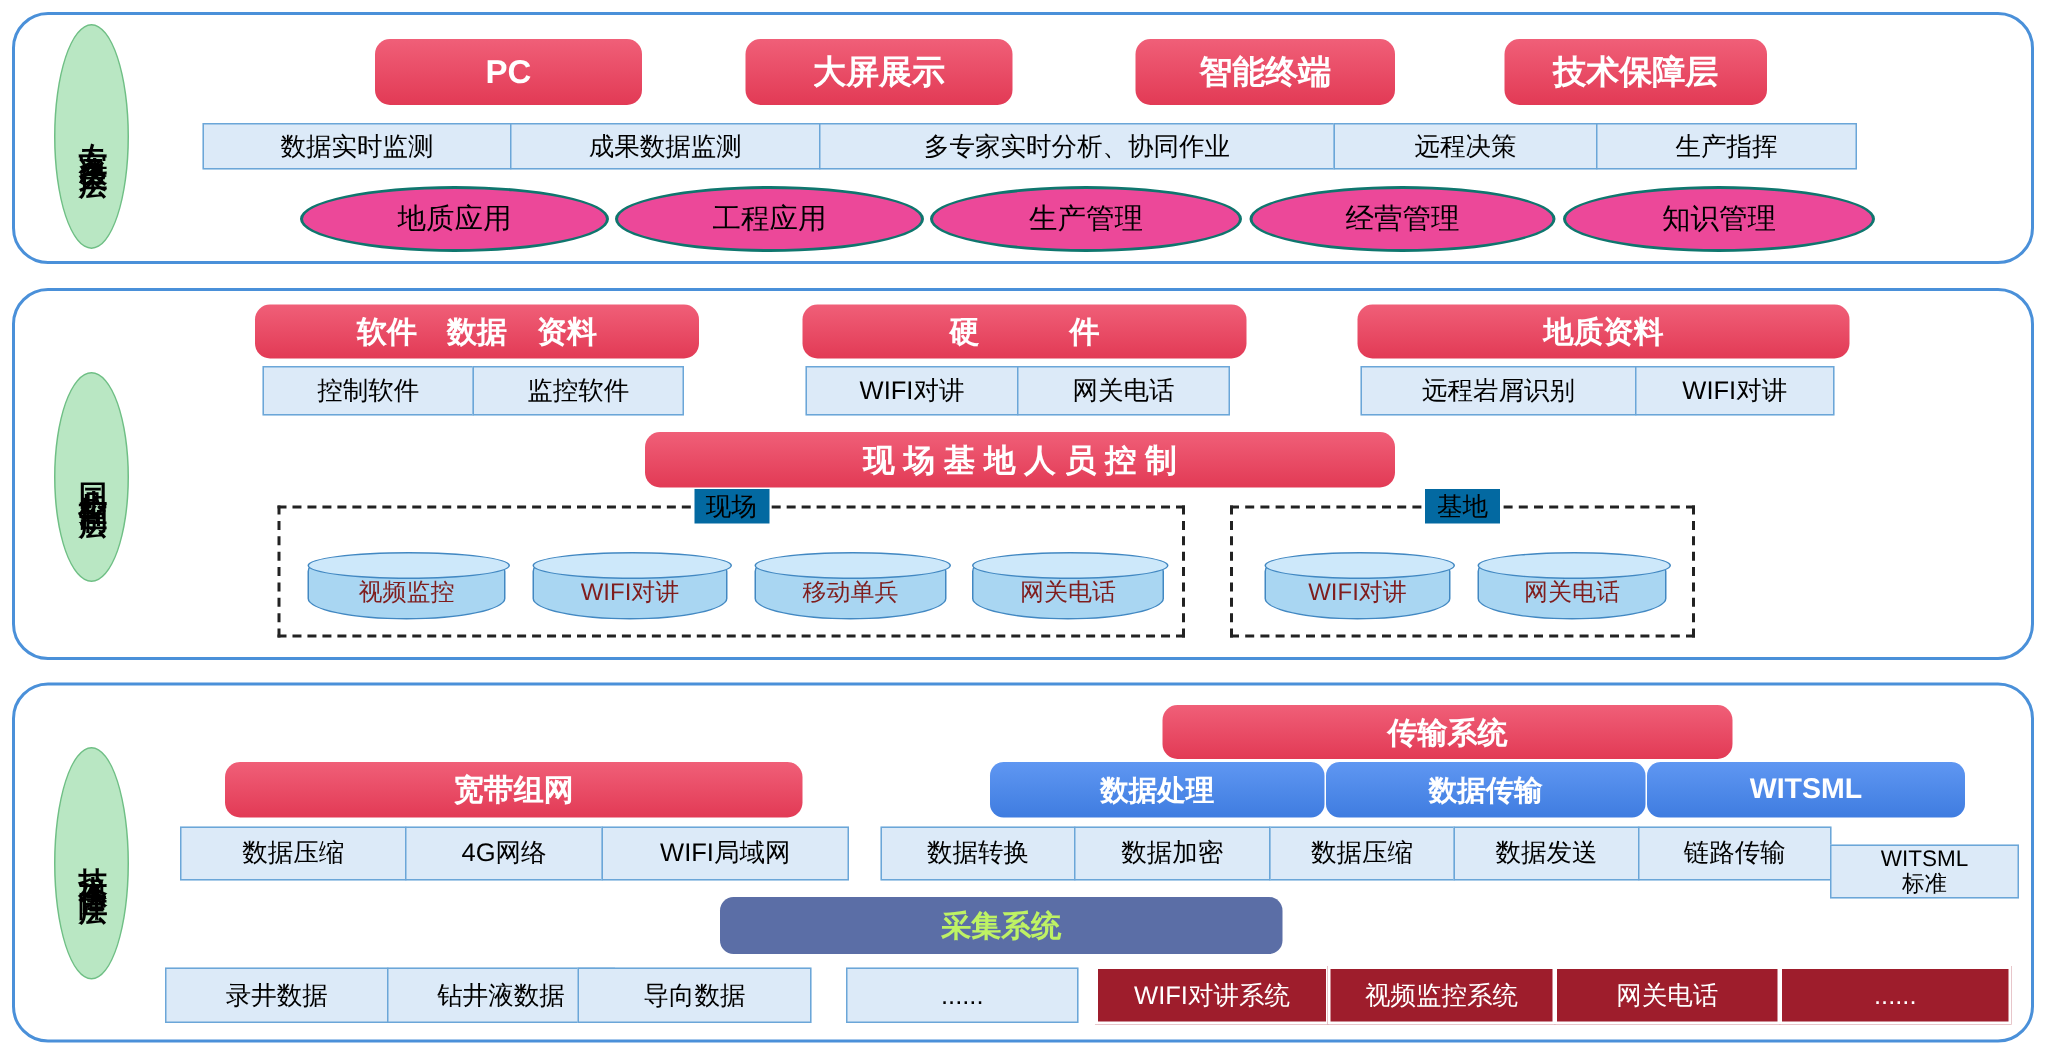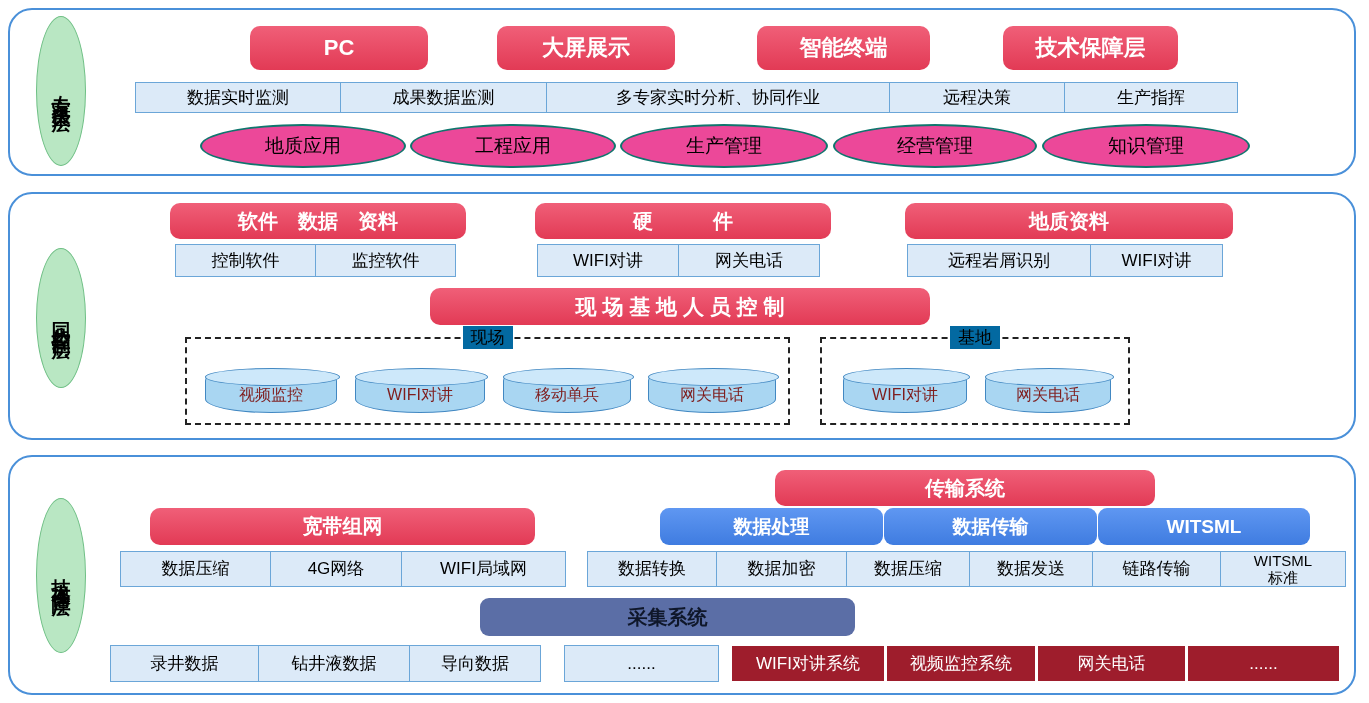--- a/index.html
+++ b/index.html
@@ -19,21 +19,21 @@
   .red.big { font-size: 22px; }
 
   .light { background: #dceaf8; border: 1.5px solid #6ba6d8; font-size: 17px; color: #000; line-height: 1.15; }
   .light.small { font-size: 15px; }
 
   .oval { background: #ec4899; border: 2px solid #0f766e; border-radius: 50%; font-size: 19px; color: #000; }
 
   .blue { background: linear-gradient(180deg, #5f97f2 0%, #3f7ce0 100%);
           color: #fff; font-weight: bold; font-size: 19px; border-radius: 9px; }
 
-  .slate { background: #5b6ea6; color: #0f172a; font-weight: bold; font-size: 20px; border-radius: 9px; }
+  .slate { background: #5b6ea6; color: #bef264; font-weight: bold; font-size: 20px; border-radius: 9px; }
 
   .dark { background: #9e1d2c; color: #fff; font-size: 17px; border: 2px solid #fff; line-height: 1.15; }
 
   .zone { position: absolute; border: 2px dashed #222; }
   .zone-label { position: absolute; top: -13px; left: 50%; transform: translateX(-50%);
                 background: #0369a1; padding: 0 8px; font-size: 17px; color: #000; white-space: nowrap; }
 
   .cyl { position: absolute; background: #a9d6f2; border: 1.5px solid #4288c2;
          border-radius: 6px 6px 50% 50% / 6px 6px 14px 14px;
          display: flex; align-items: center; justify-content: center; }
@@ -121,27 +121,27 @@
 
   <div class="abs light" style="left:120px;top:551px;width:151px;height:36px">数据压缩</div>
   <div class="abs light" style="left:270px;top:551px;width:132px;height:36px">4G网络</div>
   <div class="abs light" style="left:401px;top:551px;width:165px;height:36px">WIFI局域网</div>
 
   <div class="abs light" style="left:587px;top:551px;width:130px;height:36px">数据转换</div>
   <div class="abs light" style="left:846px;top:551px;width:124px;height:36px">数据压缩</div>
   <div class="abs light" style="left:716px;top:551px;width:131px;height:36px">数据加密</div>
   <div class="abs light" style="left:969px;top:551px;width:124px;height:36px">数据发送</div>
   <div class="abs light" style="left:1092px;top:551px;width:129px;height:36px">链路传输</div>
-  <div class="abs light small" style="left:1220px;top:551px;width:126px;height:36px;padding:0 30px">WITSML标准</div>
+  <div class="abs light small" style="left:1220px;top:563px;width:126px;height:36px;padding:0 30px">WITSML标准</div>
 
   <div class="abs slate" style="left:480px;top:598px;width:375px;height:38px">采集系统</div>
 
   <div class="abs light" style="left:110px;top:645px;width:149px;height:37px">录井数据</div>
   <div class="abs light" style="left:258px;top:645px;width:152px;height:37px">钻井液数据</div>
-  <div class="abs light" style="left:409px;top:645px;width:132px;height:37px">导向数据</div>
+  <div class="abs light" style="left:385px;top:645px;width:156px;height:37px">导向数据</div>
   <div class="abs light" style="left:564px;top:645px;width:155px;height:37px">......</div>
 
   <div class="abs dark" style="left:730px;top:644px;width:156px;height:39px;padding:0 10px">WIFI对讲系统</div>
   <div class="abs dark" style="left:885px;top:644px;width:152px;height:39px;padding:0 10px">视频监控系统</div>
   <div class="abs dark" style="left:1036px;top:644px;width:151px;height:39px">网关电话</div>
   <div class="abs dark" style="left:1186px;top:644px;width:155px;height:39px">......</div>
 
 </div>
 
 </body></html>

